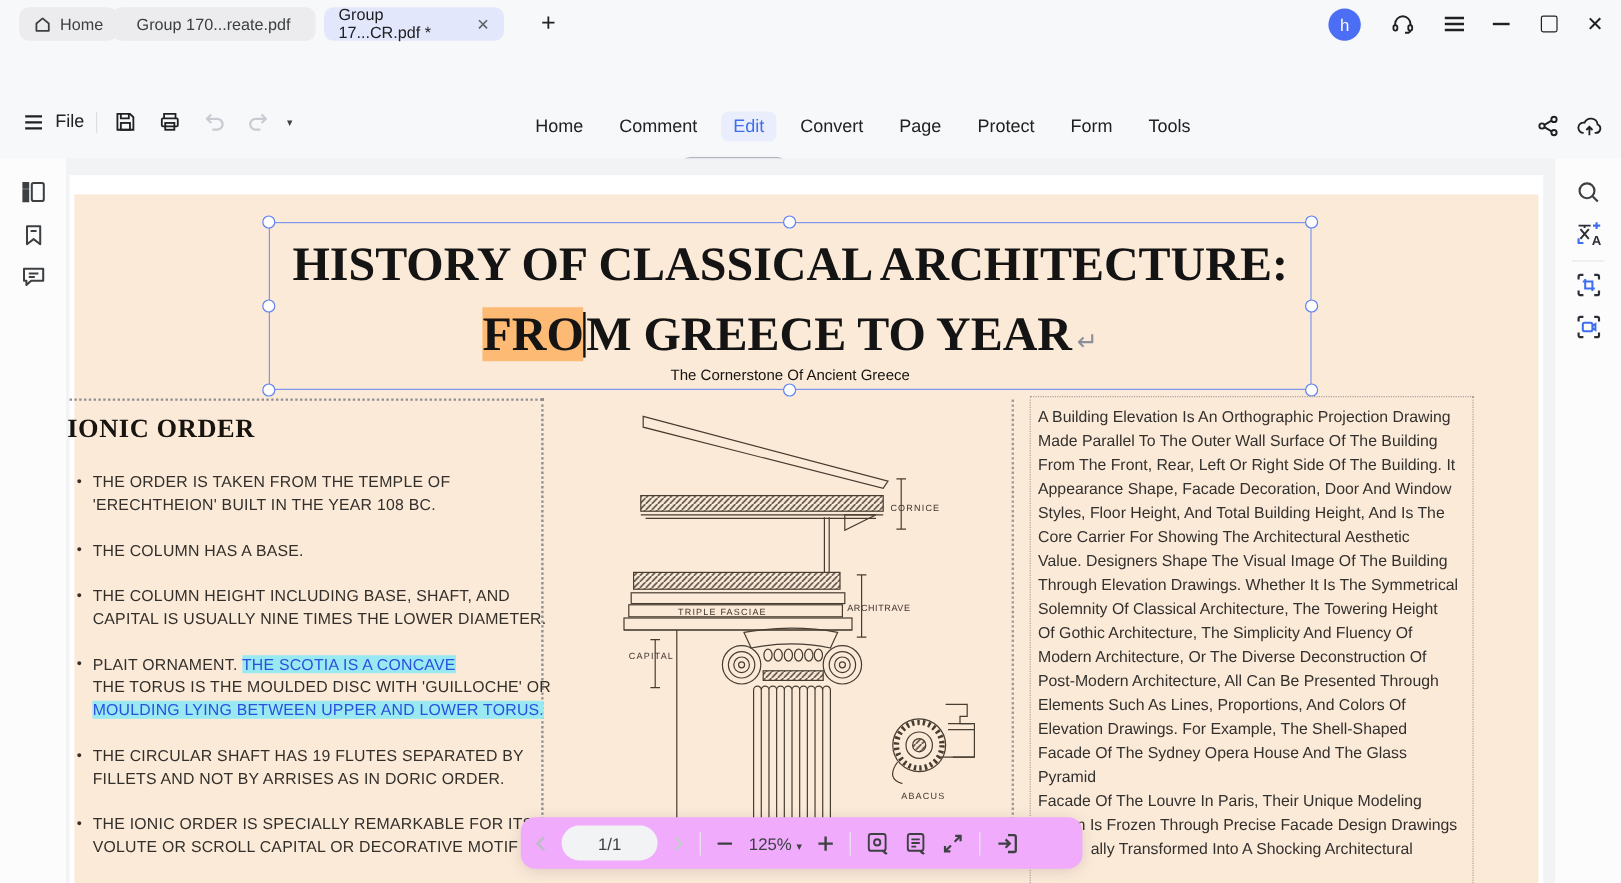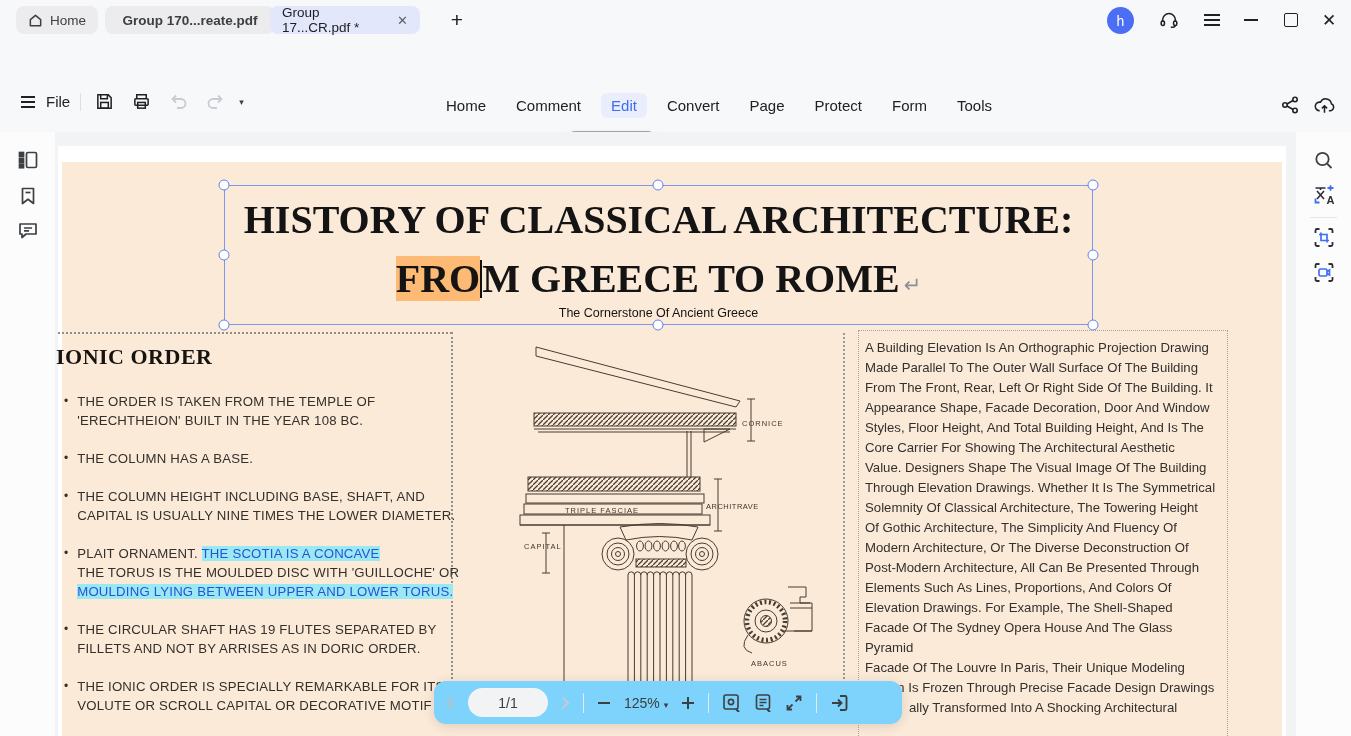--- a/index.html
+++ b/index.html
@@ -55,42 +55,42 @@
   .ionic-head{position:absolute;left:-2px;top:198px;font-family:"Liberation Serif",serif;font-weight:700;font-size:22px;color:#17140f;letter-spacing:.5px;}
   #bullets{position:absolute;left:6px;top:246px;width:400px;color:#33302b;}
   .bullet{display:flex;gap:9px;margin-bottom:19px;}
   .dot{font-size:12px;line-height:19px;color:#33302b;}
   .bl .ln{font-size:13.2px;line-height:19px;letter-spacing:.2px;}
   .hl{background:#99e9f2;color:#2b50dd;}
   #elev-lines{position:absolute;left:807px;top:192px;width:356px;color:#33312e;}
   #elev-lines .ln{font-size:13.2px;line-height:20px;}
   #elev-lines .ln.occluded{margin-left:44px;}
   
-  .bottom-bar{position:absolute;left:434px;top:681px;width:468px;height:43px;background:#7dd3fc;border-radius:12px;box-shadow:0 2px 12px rgba(0,0,0,.13);display:flex;align-items:center;padding:0 12px;box-sizing:border-box;gap:13px;}
+  .bottom-bar{position:absolute;left:434px;top:681px;width:468px;height:43px;background:#f0abfc;border-radius:12px;box-shadow:0 2px 12px rgba(0,0,0,.13);display:flex;align-items:center;padding:0 12px;box-sizing:border-box;gap:13px;}
   .bb-div{width:1px;height:20px;background:#e6e8ec;}
   .page-pill{width:80px;height:29px;background:#f1f3f4;border-radius:15px;display:flex;align-items:center;justify-content:center;font-size:14px;color:#3c4043;}
   .bb-text{font-size:14px;color:#3c4043;}
   .chev{color:#b9bdc4;}
   .caret-s{font-size:9px;color:#3c4043;}
 </style>
 </head>
 <body>
 
 <div id="app">
 
   <div class="abs" style="left:0;top:0;width:1351px;height:40px;">
     <div class="tab" style="left:16px;">
       <span>
         <svg width="15" height="15" viewBox="0 0 16 16">
             <path d="M2.5 7 8 2.5 13.5 7 v6.5 h-11 Z" fill="none" stroke="#3c4043" stroke-width="1.6" stroke-linejoin="round"></path>
           </svg>
       </span>
       <span>Home</span>
     </div>
-    <div class="tab" style="left:105px;width:170px;justify-content:center;font-weight:bold;">
+    <div class="tab" style="left:93px;width:170px;justify-content:center;">
       <span>Group 170...reate.pdf</span>
     </div>
     <div class="tab active" style="left:270px;width:150px;">
       <span>Group 17...CR.pdf *</span>
       <span class="close">✕</span>
     </div>
     <div class="plus-btn">+</div>
 
     <div class="avatar">
         <span>h</span>
@@ -348,21 +348,21 @@
       <div class="handle" style="left:600px;top:39px;"></div>
       <div class="handle" style="left:1035px;top:39px;"></div>
       <div class="handle" style="left:166px;top:109px;"></div>
       <div class="handle" style="left:1035px;top:109px;"></div>
       <div class="handle" style="left:166px;top:179px;"></div>
       <div class="handle" style="left:600px;top:179px;"></div>
       <div class="handle" style="left:1035px;top:179px;"></div>
 
       <div class="doc-title">
         <div><span>HISTORY OF CLASSICAL ARCHITECTURE:</span></div>
-        <div><span class="sel">FRO</span><span class="caret"></span><span>M GREECE TO ROME</span><span class="retmark">↵</span></div>
+        <div><span class="sel">FRO</span><span class="caret"></span><span>M GREECE TO YEAR</span><span class="retmark">↵</span></div>
       </div>
       <div class="subtitle">The Cornerstone Of Ancient Greece</div>
 
       <div class="dash-top-left"></div>
       <div class="dash-right-left"></div>
       <div class="dash-mid"></div>
       <div class="right-box"></div>
 
       <div class="ionic-head">IONIC ORDER</div>
       <div id="bullets">

